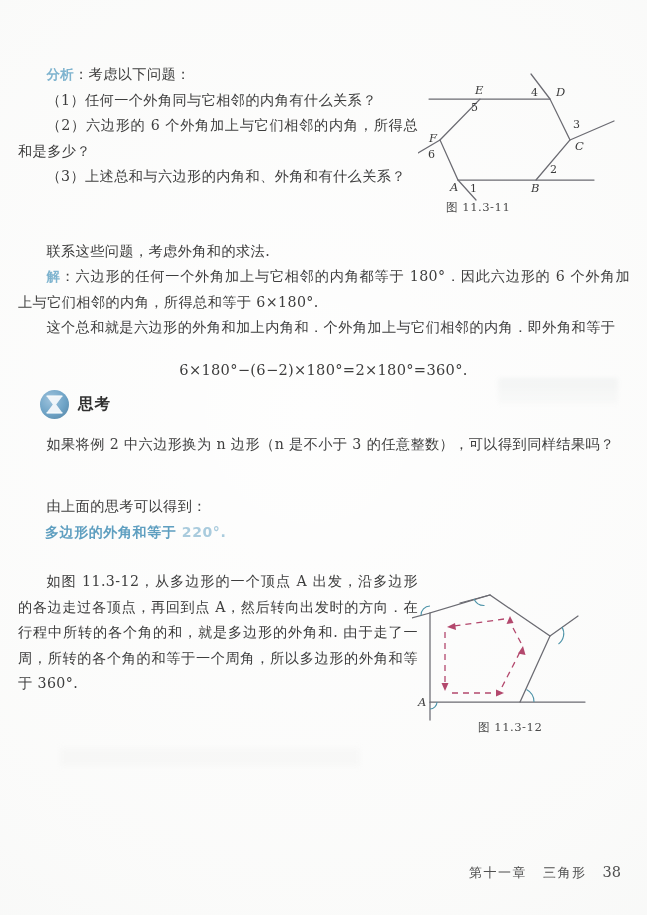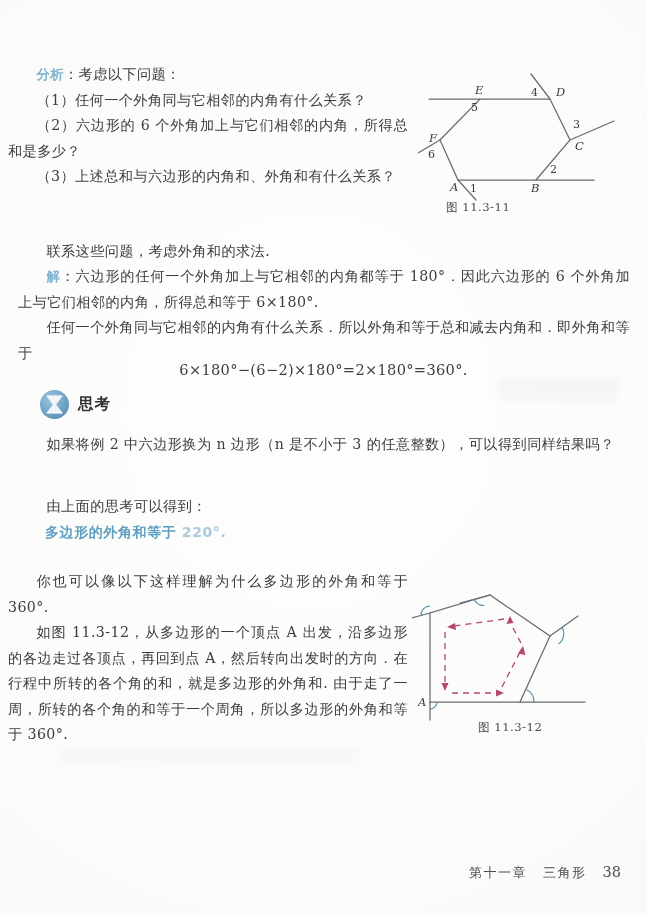--- a/index.html
+++ b/index.html
@@ -41,21 +41,21 @@
     width: 300px;
     height: 18px;
     background: rgba(200,205,205,0.07);
     filter: blur(3px);
     pointer-events: none;
   }
 
   
   .body-text {
     position: absolute;
-    left: 8px;
+    left: 18px;
     top: 62px;
     width: 400px;
   }
   p.para {
     margin: 0 0 0 0;
     font-size: 14.2px;
     line-height: 25.5px;
     letter-spacing: 0.4px;
     text-align: justify;
     text-justify: inter-ideograph;
@@ -165,21 +165,21 @@
     <p class="para indent">（2）六边形的 6 个外角加上与它们相邻的内角，所得总和是多少？</p>
     <p class="para indent">（3）上述总和与六边形的内角和、外角和有什么关系？</p>
   </div>
 
   <div class="body-wide" style="top:239px;">
     <p class="para indent">联系这些问题，考虑外角和的求法.</p>
   </div>
 
   <div class="body-wide" style="top:264px;">
     <p class="para indent"><span class="label-blue">解</span><span>：</span><span>六边形的任何一个外角加上与它相邻的内角都等于 180°．因此六边形的 6 个外角加上与它们相邻的内角，所得总和等于 6×180°.</span></p>
-    <p class="para indent">任何一个外角同与它相邻的内角有什么关系．所以外角和等于总和减去内角和．即外角和等于</p>
+    <p class="para indent">这个总和就是六边形的外角和加上内角和．个外角加上与它们相邻的内角．即外角和等于</p>
   </div>
 
   <div class="formula" style="top:361px;">6×180°−(6−2)×180°=2×180°=360°.</div>
 
   <div class="think-block">
     <span class="think-icon">
       <svg width="29" height="29" viewBox="0 0 29 29" style="display:block">
         <path d="M6.6 6.2 L22.4 6.2 L16.2 14.5 L22.4 22.8 L6.6 22.8 L12.8 14.5 Z" fill="#f4f8fb" opacity="0.95"></path>
         <path d="M6.6 6.2 L22.4 6.2" stroke="#f4f8fb" stroke-width="1.6" fill="none"></path>
         <path d="M6.6 22.8 L22.4 22.8" stroke="#f4f8fb" stroke-width="1.6" fill="none"></path>
@@ -191,21 +191,20 @@
   <div class="body-wide" style="top:432px;">
     <p class="para indent">如果将例 2 中六边形换为 n 边形（n 是不小于 3 的任意整数），可以得到同样结果吗？</p>
   </div>
 
   <div class="body-wide" style="top:494px;">
     <p class="para indent">由上面的思考可以得到：</p>
     <p class="para" style="text-indent:1.9em;"><span class="blue-stmt">多边形的外角和等于 </span><span class="blue-stmt blue-faded">220°</span><span class="blue-stmt blue-faded">.</span></p>
   </div>
 
   <div class="body-text" style="top:569px; width:400px;">
-    <p class="para indent">你也可以像以下这样理解为什么多边形的外角和等于 360°.</p>
     <p class="para indent">如图 11.3-12，从多边形的一个顶点 A 出发，沿多边形的各边走过各顶点，再回到点 A，然后转向出发时的方向．在行程中所转的各个角的和，就是多边形的外角和. 由于走了一周，所转的各个角的和等于一个周角，所以多边形的外角和等于 360°.</p>
   </div>
 
   <div class="fig" style="left:418px; top:72px;">
     <svg width="215" height="130" viewBox="0 0 215 130">
       <g stroke="#6b6b72" stroke-width="1.25" fill="none" stroke-linecap="round">
 
         <path d="M40 108 L118 108 L152 68 L132 27 L62 27 L22 68 Z"></path>
 
         <path d="M118 108 L176 108"></path>

